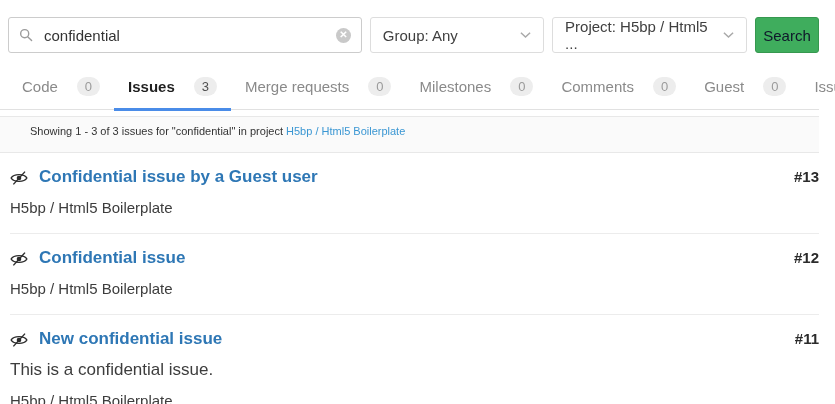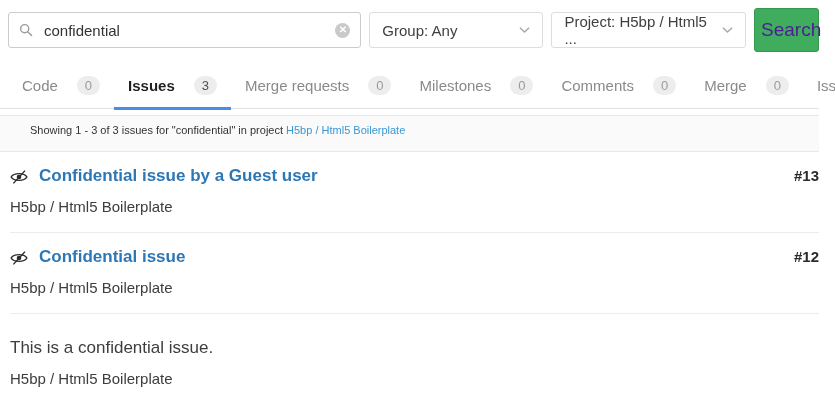--- a/index.html
+++ b/index.html
@@ -5,21 +5,21 @@
   * { box-sizing: border-box; }
   html, body { margin: 0; padding: 0; }
   body {
     width: 835px; height: 404px; overflow: hidden;
     background: #fff; color: #303030;
     font-family: "Liberation Sans", sans-serif;
   }
   .content { width: 819px; }
 
   
-  .top-bar { display: flex; align-items: center; gap: 8px; padding: 8px 0 8px 8px; width: 819px; }
+  .top-bar { display: flex; align-items: center; gap: 8px; padding: 17px 0 8px 8px; width: 819px; }
   .search-box {
     width: 360px; height: 36px; border: 1px solid #ccc; border-radius: 3px;
     display: flex; align-items: center; padding: 0 10px; background: #fff;
   }
   .search-box .mag { flex: 0 0 auto; margin-right: 9px; display: flex; }
   .search-box input {
     flex: 1; border: none; outline: none; font-size: 15px; color: #333;
     font-family: "Liberation Sans", sans-serif; min-width: 0; background: transparent;
   }
   .clear-btn {
@@ -30,22 +30,22 @@
   }
   .dropdown {
     height: 36px; border: 1px solid #ddd; border-radius: 3px; background: #fff;
     display: flex; align-items: center; justify-content: space-between;
     padding: 0 12px; font-size: 15px; color: #404040; cursor: pointer;
   }
   .dropdown.group { width: 177px; }
   .dropdown.project { width: 198px; justify-content: center; }
   .dropdown .chev { display: flex; margin-left: 8px; }
   .search-btn {
-    width: 65px; height: 44px; border: 1px solid #36984f; border-radius: 3px;
-    background: #3fad5d; color: #4c1d95; font-size: 19px; cursor: pointer;
+    width: 65px; height: 36px; border: 1px solid #36984f; border-radius: 3px;
+    background: #3fad5d; color: #0f172a; font-size: 15px; cursor: pointer;
     font-family: "Liberation Sans", sans-serif;
   }
 
   
   .tabs { display: flex; align-items: stretch; padding: 0 8px; border-bottom: 1px solid #e1e1e1; width: 819px; margin-top: 4px; }
   .tab {
     position: relative; display: flex; align-items: center; gap: 19px;
     padding: 12px 14px 13px; font-size: 15px; color: #8a8a8a; cursor: pointer; white-space: nowrap;
   }
   .tab.active { color: #1f1f1f; font-weight: bold; }
@@ -132,21 +132,21 @@
     </div>
     <div class="tab">
       <span>Milestones</span>
       <span class="badge">0</span>
     </div>
     <div class="tab">
       <span>Comments</span>
       <span class="badge">0</span>
     </div>
     <div class="tab">
-      <span>Merge</span>
+      <span>Guest</span>
       <span class="badge">0</span>
     </div>
     <div class="tab">
       <span>Issues</span>
       <span class="badge">0</span>
     </div>
   </div>
 
   <div class="summary">
     <span>Showing 1 - 3 of 3 issues for "confidential" in project</span>
@@ -179,18 +179,29 @@
             <line x1="4.5" y1="20.5" x2="20" y2="3.5" stroke="#2b2b2b" stroke-width="1.9"></line>
           </svg>
         </span>
         <a class="issue-title">Confidential issue</a>
         <span class="issue-id">#12</span>
       </div>
       <p class="issue-project">H5bp / Html5 Boilerplate</p>
     </div>
 
     <div class="result-row">
+      <div class="row-head">
+        <span class="eye-slash">
+          <svg viewBox="0 0 24 24" width="18" height="18">
+            <path d="M1.5 12 C5 6, 19 6, 22.5 12 C19 18, 5 18, 1.5 12 Z" fill="none" stroke="#2b2b2b" stroke-width="1.9"></path>
+            <circle cx="12" cy="12" r="3.1" fill="#2b2b2b"></circle>
+            <line x1="4.5" y1="20.5" x2="20" y2="3.5" stroke="#2b2b2b" stroke-width="1.9"></line>
+          </svg>
+        </span>
+        <a class="issue-title">New confidential issue</a>
+        <span class="issue-id">#11</span>
+      </div>
       <p class="issue-desc">This is a confidential issue.</p>
       <p class="issue-project">H5bp / Html5 Boilerplate</p>
     </div>
 
   </div>
 </div>
 
 </body></html>

